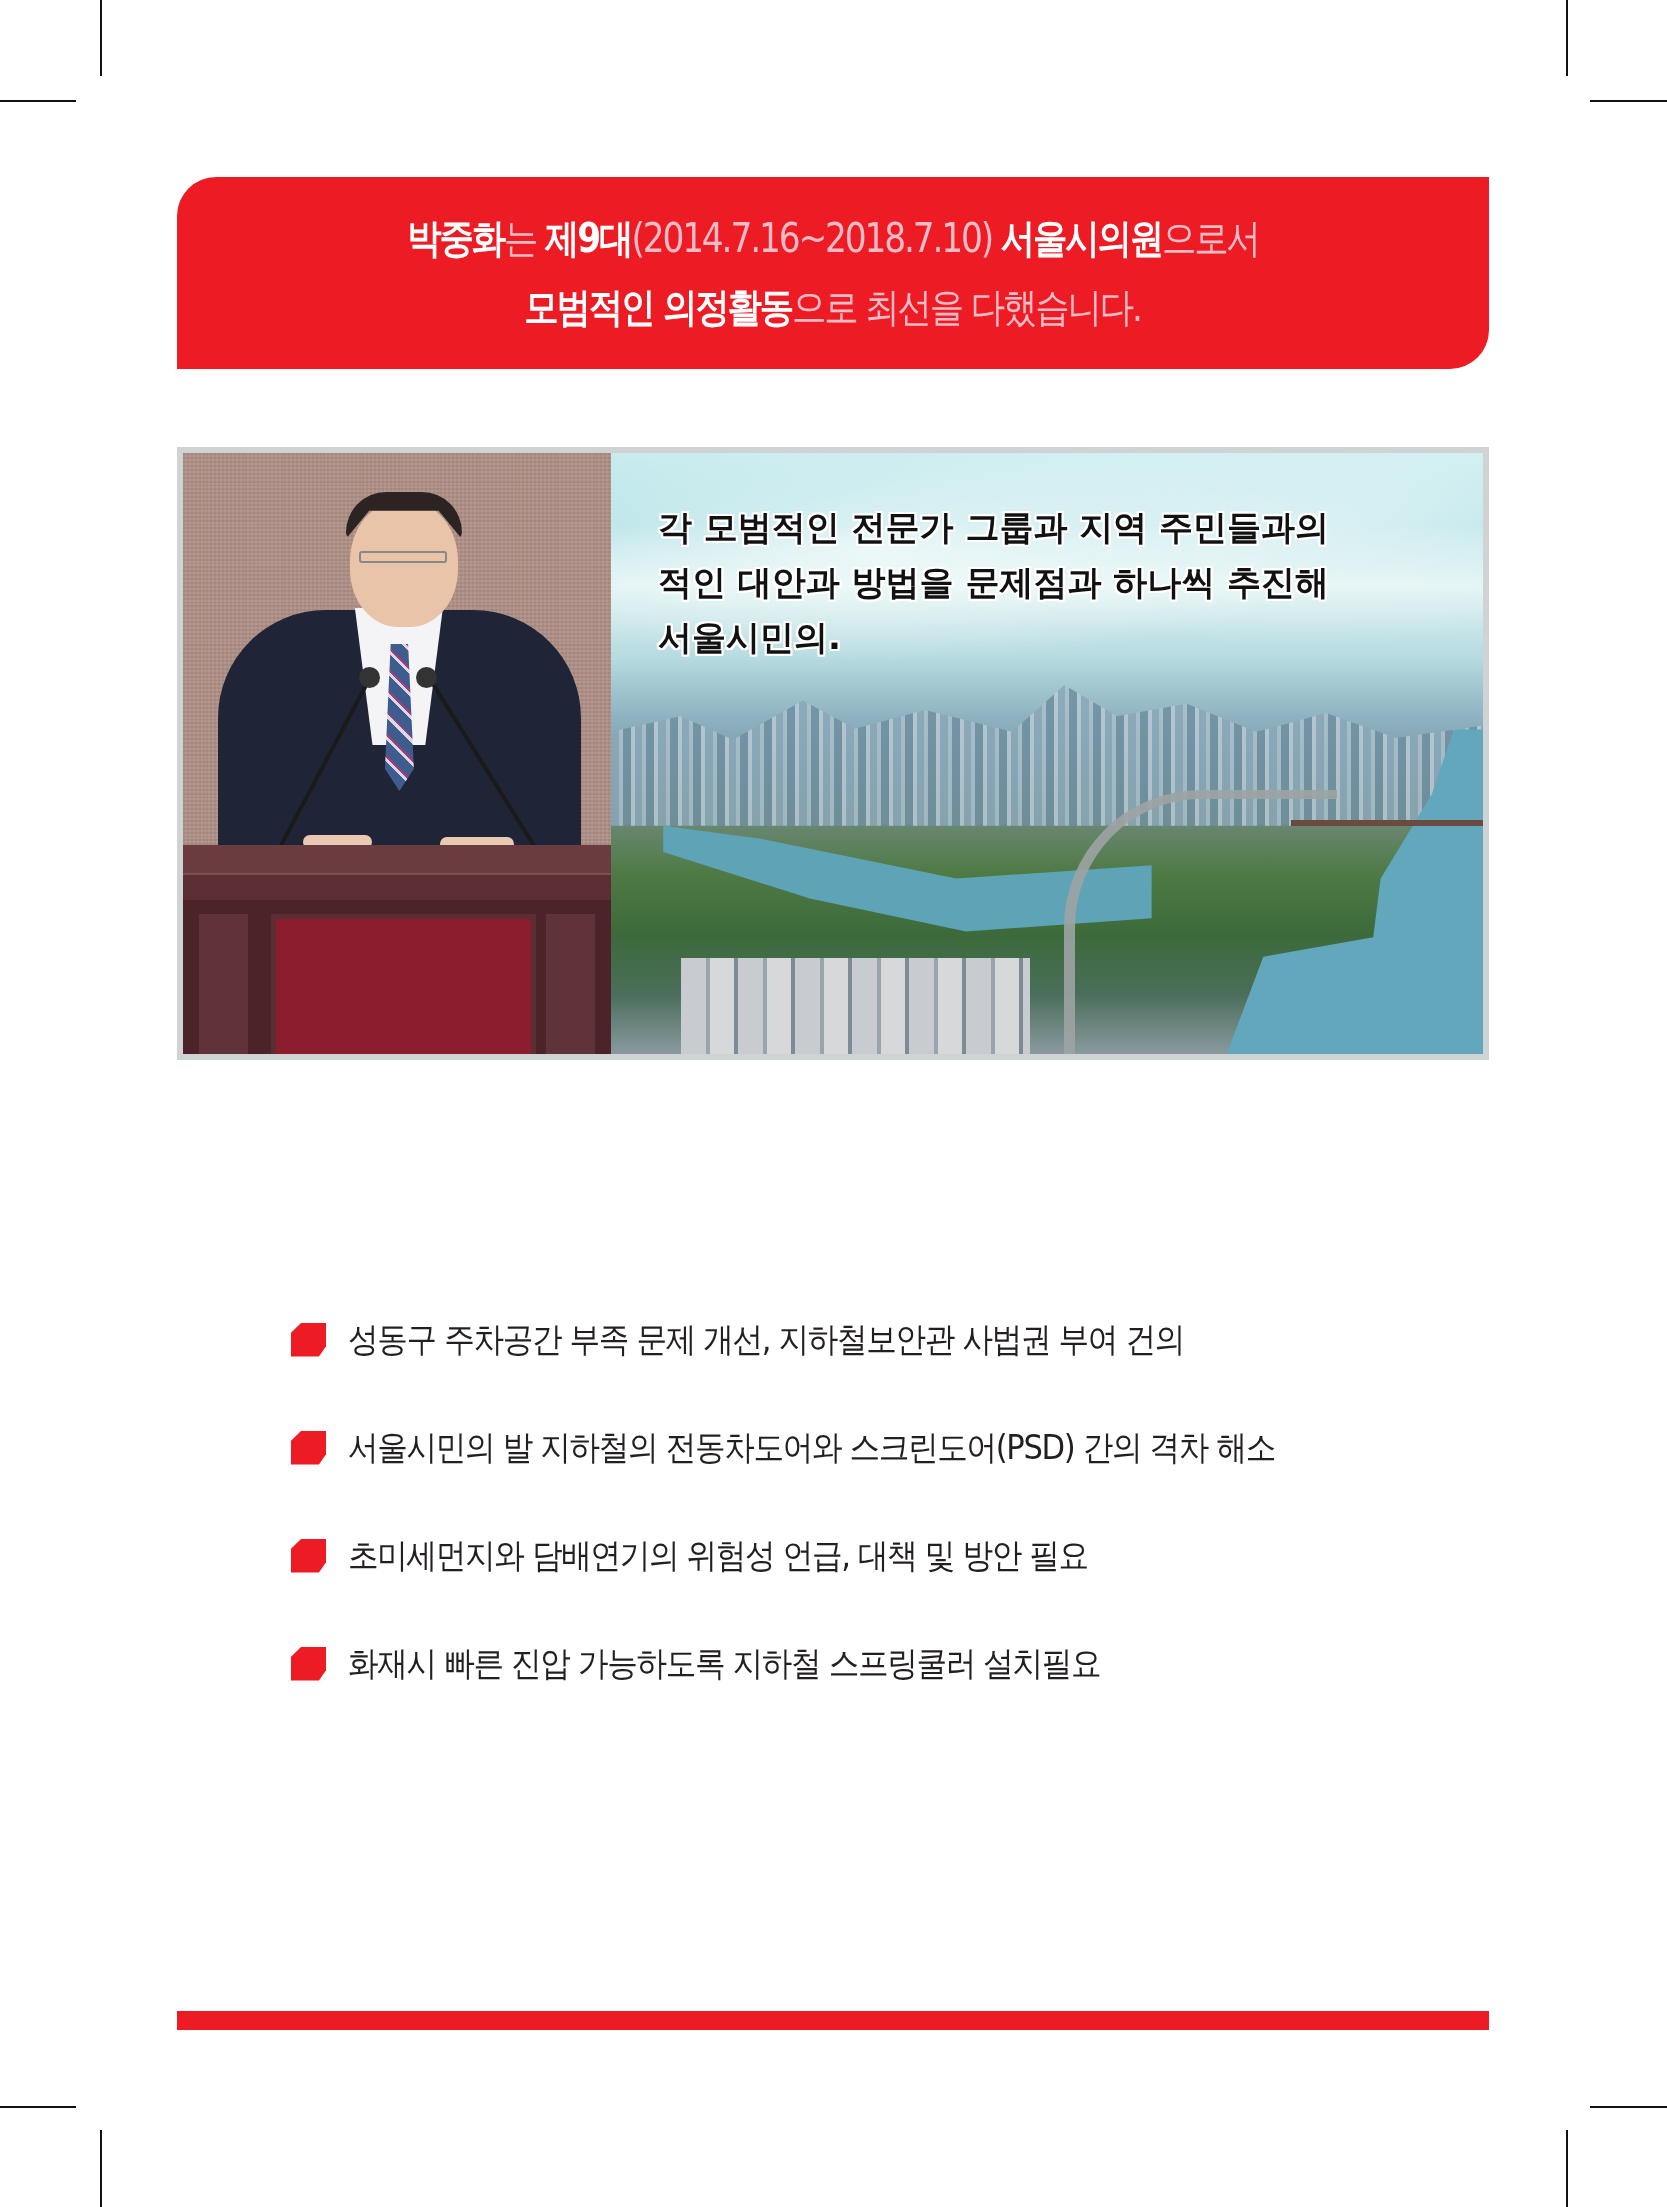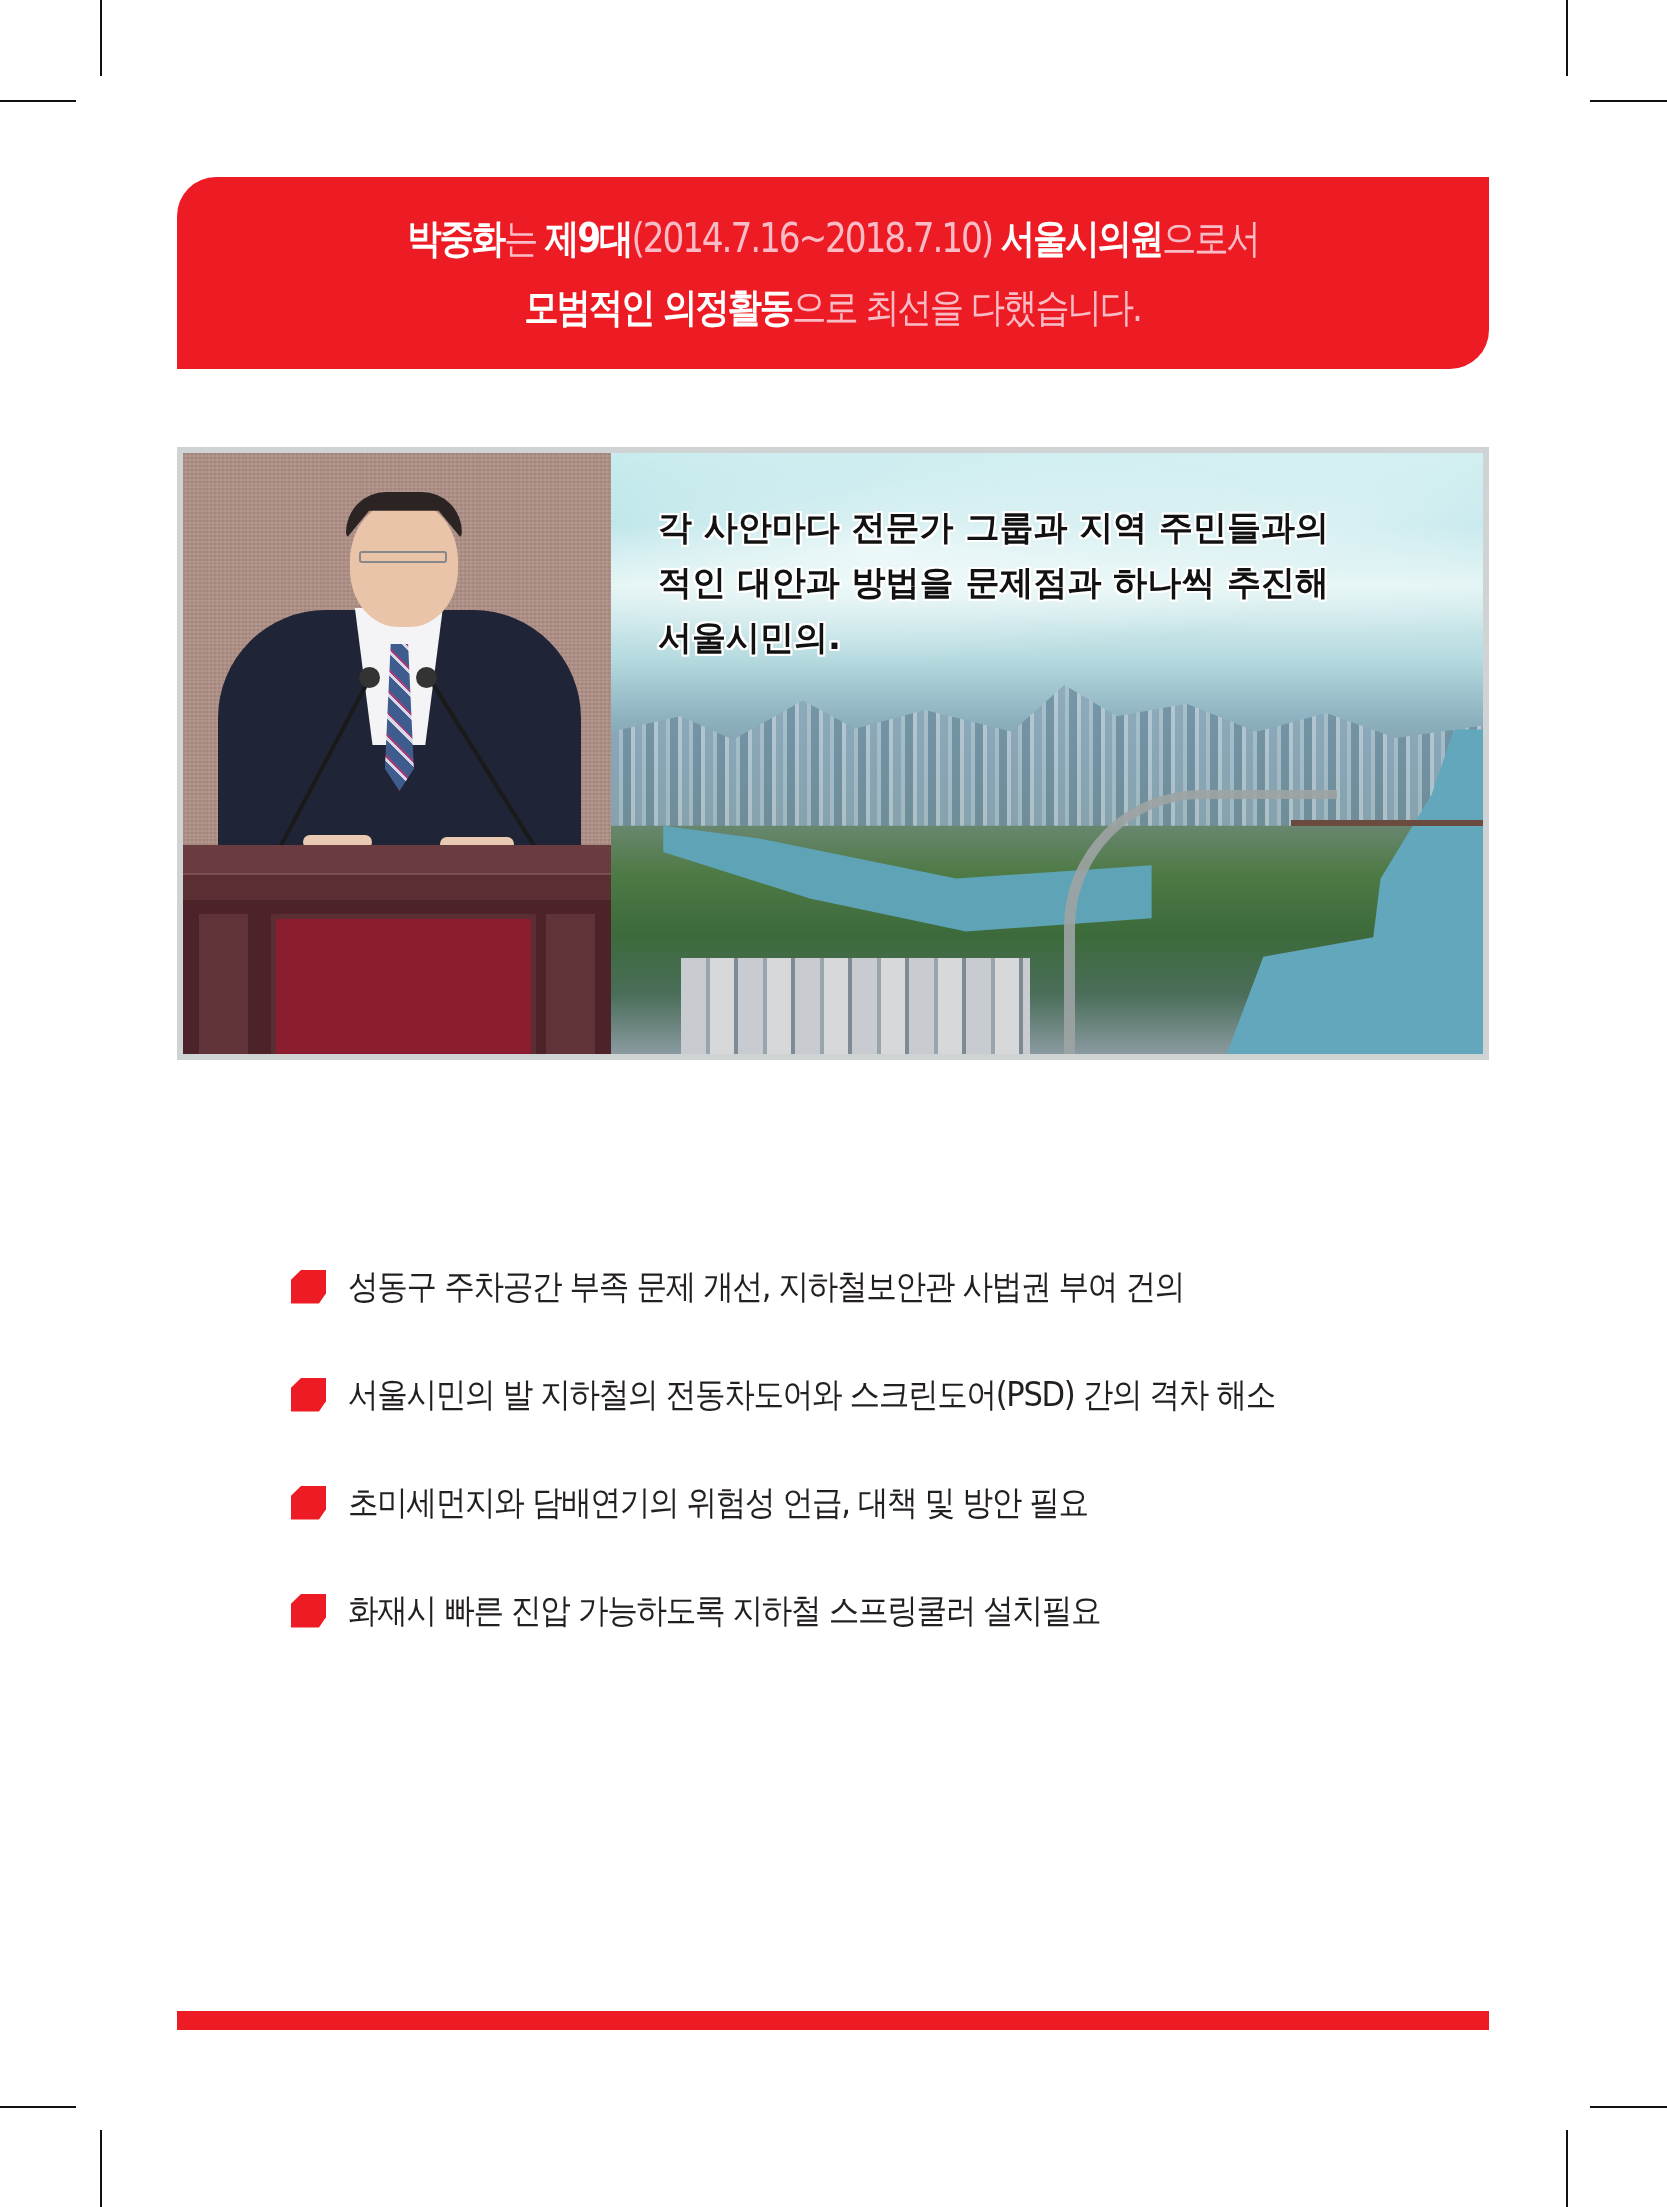--- a/index.html
+++ b/index.html
@@ -88,21 +88,21 @@
   .overlay-text {
     position: absolute; left: 47px; top: 47px; width: 725px;
     font-size: 34px; line-height: 55px; font-weight: bold; color: #111;
     letter-spacing: 0px;
     text-shadow: -2px -2px 0 #fff, 2px -2px 0 #fff, -2px 2px 0 #fff, 2px 2px 0 #fff,
                  0 -2px 0 #fff, 0 2px 0 #fff, -2px 0 0 #fff, 2px 0 0 #fff;
   }
   .overlay-text div { white-space: nowrap; }
 
   
-  .list { position: absolute; left: 291px; top: 1257px; margin: 0; padding: 0; list-style: none; }
+  .list { position: absolute; left: 291px; top: 1310px; margin: 0; padding: 0; list-style: none; }
   .list li { display: flex; align-items: center; height: 59px; margin-bottom: 49px; }
   .bullet {
     width: 35px; height: 34px; background: #ed1c24; flex: none; margin-right: 21.6px;
     clip-path: polygon(30% 0, 100% 0, 100% 70%, 80% 100%, 0 100%, 0 30%);
   }
   .list .item-text { font-size: 34px; color: #231f20; letter-spacing: -1.5px; white-space: nowrap;
     transform: scaleX(0.9); transform-origin: left center; }
 
   .footer-bar { position: absolute; left: 177px; top: 2011px; width: 1312px; height: 18.6px; background: #ed1c24; }
 </style>
@@ -153,21 +153,21 @@
     </div>
     <div class="city" aria-label="Aerial view of Seoul and the Han River">
       <div class="sky-clouds"></div>
       <div class="skyline"></div>
       <div class="river2"></div>
       <div class="river"></div>
       <div class="bridge"></div>
       <div class="highway"></div>
       <div class="apartments"></div>
       <div class="overlay-text">
-        <div>각 사안마다 전문가 그룹과 지역 주민들과의</div>
+        <div>각 모범적인 전문가 그룹과 지역 주민들과의</div>
         <div>적인 대안과 방법을 문제점과 하나씩 추진해</div>
         <div>서울시민의.</div>
       </div>
     </div>
   </div>
 </div>
 
 <ul class="list">
   <li>
     <span class="bullet"></span>

